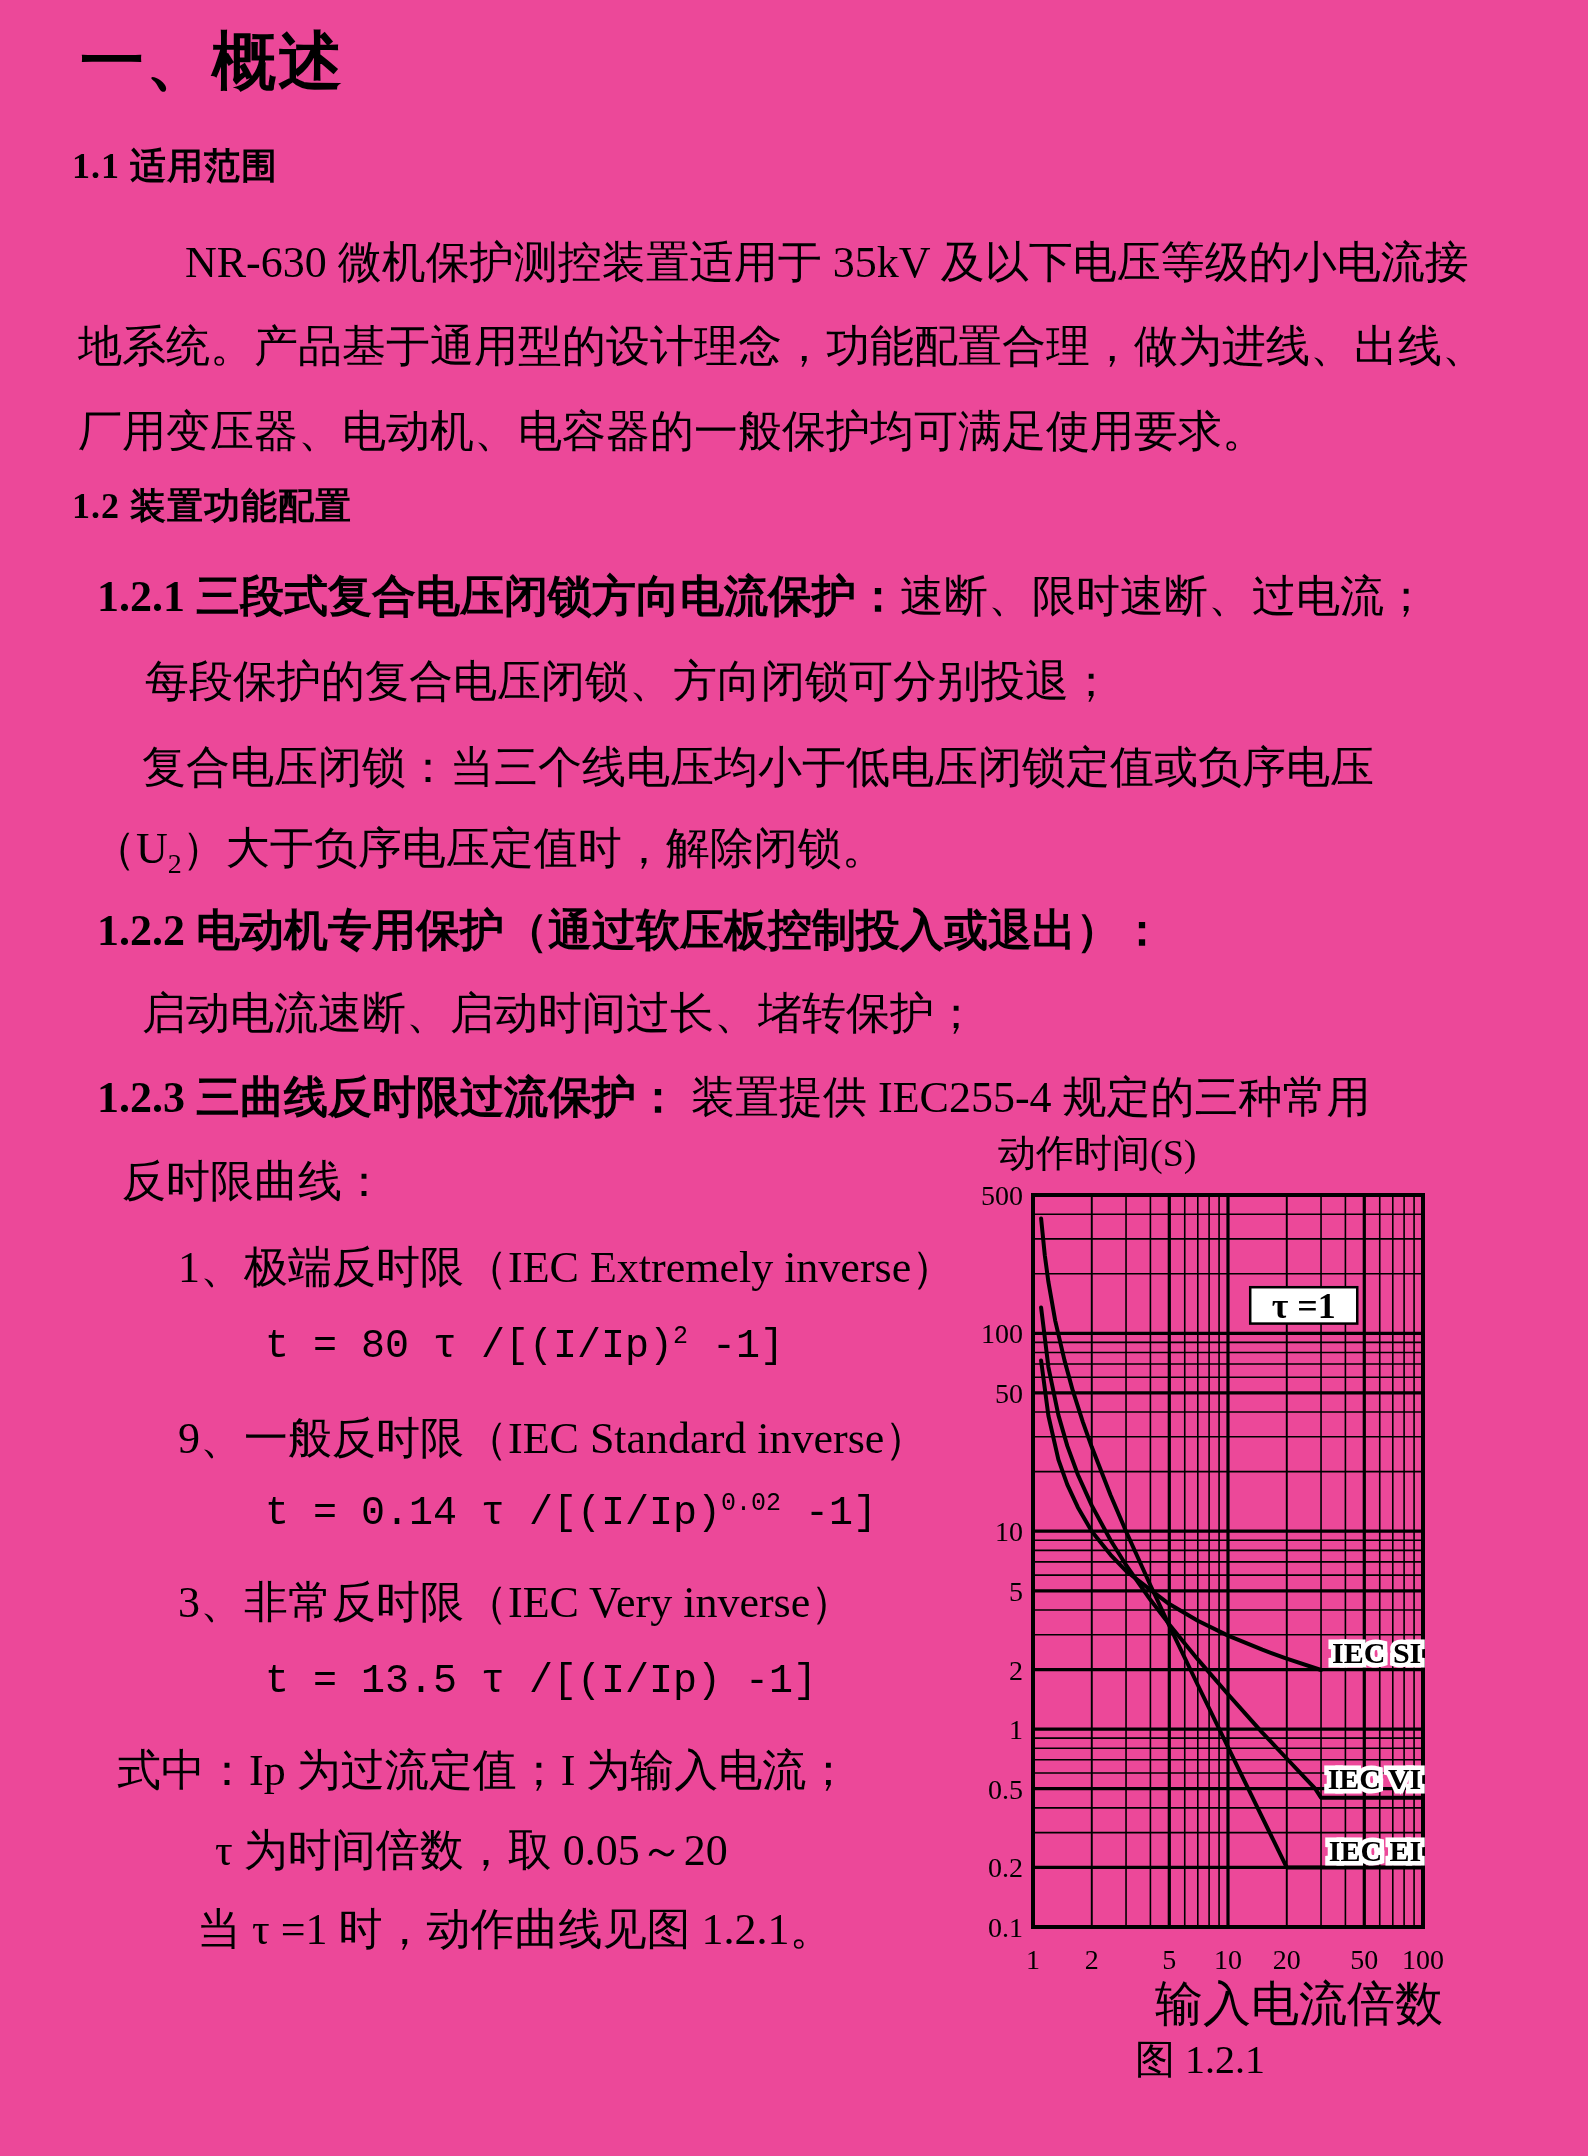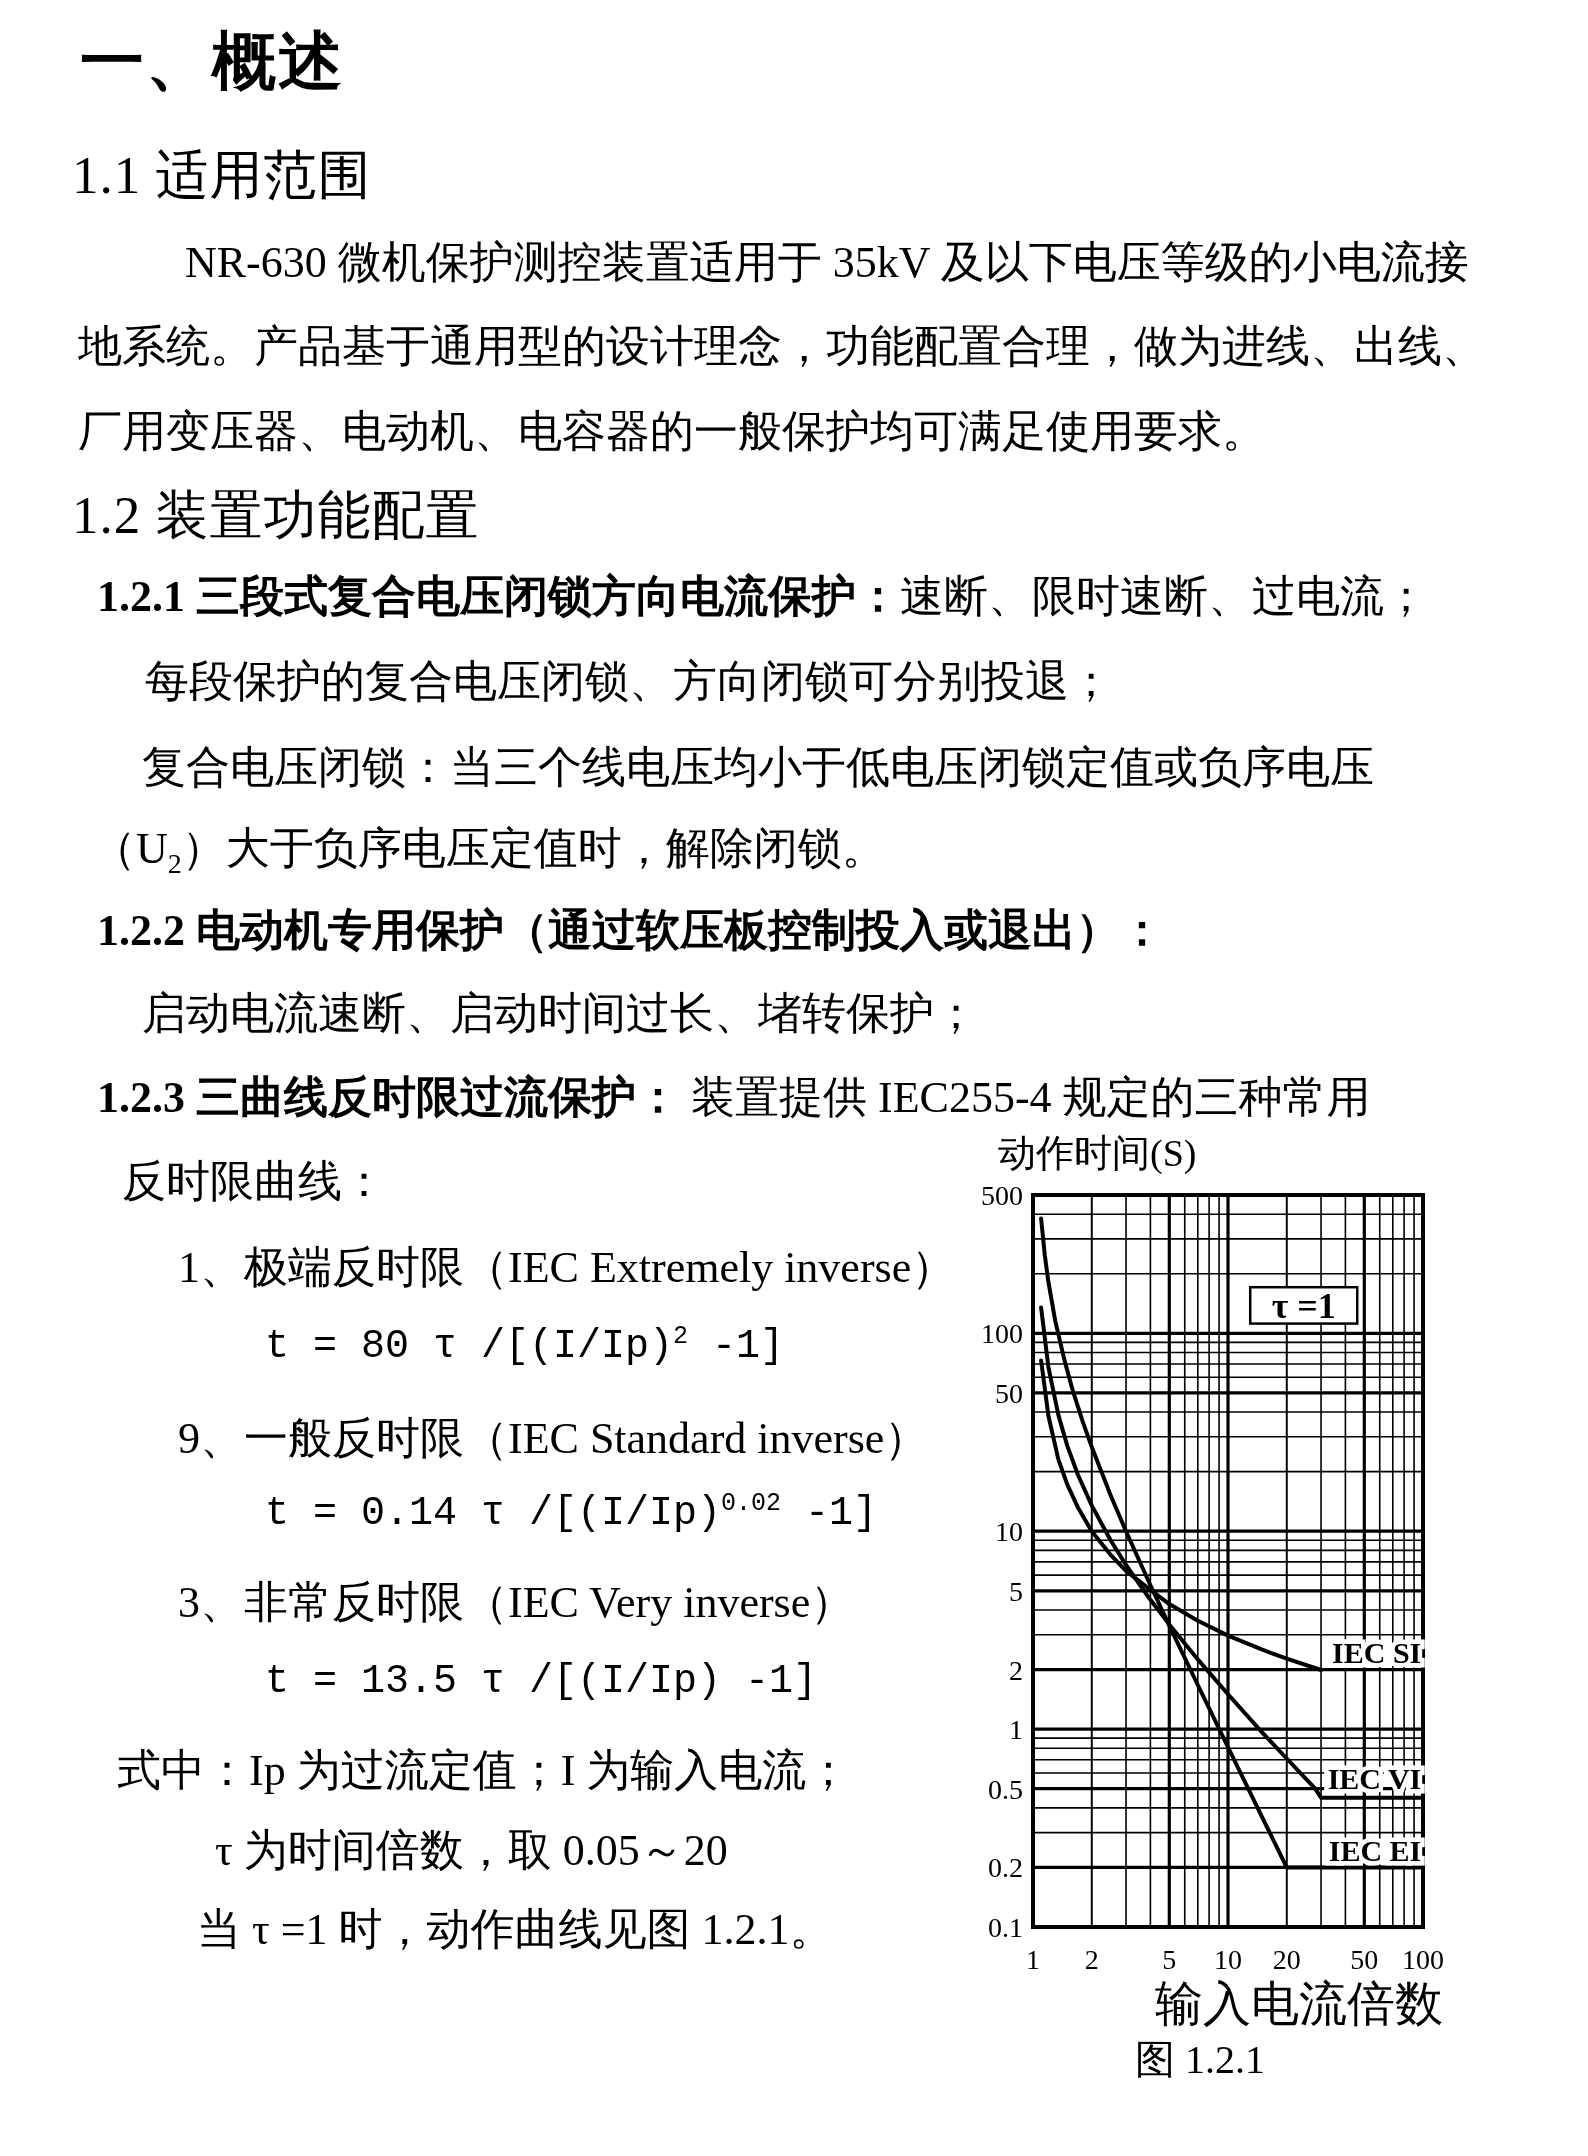--- a/index.html
+++ b/index.html
@@ -1,22 +1,22 @@
 <!DOCTYPE html>
 <html><head>
 <meta charset="utf-8">
 <style>
   html,body{margin:0;padding:0;background:#e8e8e8;}
   .page{
-    position:relative;width:1588px;height:2156px;background:#ffffff;color:#000;
+    position:relative;width:1588px;height:2156px;background:#ec4899;color:#000;
     font-family:"Liberation Serif","DejaVu Serif",serif;overflow:hidden;
   }
   .abs{position:absolute;white-space:nowrap;line-height:1.12;}
   .h1{font-family:"Liberation Sans","DejaVu Sans",sans-serif;font-weight:bold;font-size:64px;letter-spacing:2px;}
-  .h2{font-weight:normal;font-size:53px;letter-spacing:1px;}
+  .h2{font-weight:bold;font-size:36px;letter-spacing:1px;}
   .h3{font-weight:bold;font-size:44px;}
   .body44{font-size:44px;}
   .reg{font-weight:normal;}
   .mono{font-family:Liberation Mono, monospace;font-size:40px;}
   .mono sup{font-size:25px;vertical-align:super;line-height:0;}
   .body44 sub{font-size:28px;vertical-align:sub;line-height:0;}
   
   .figure{position:absolute;left:950px;top:1120px;width:600px;height:1010px;}
   .fig-title{position:absolute;left:48px;top:8px;font-size:38px;white-space:nowrap;}
   .fig-xlabel{position:absolute;left:0;top:852px;width:493px;text-align:right;font-size:48px;white-space:nowrap;}

